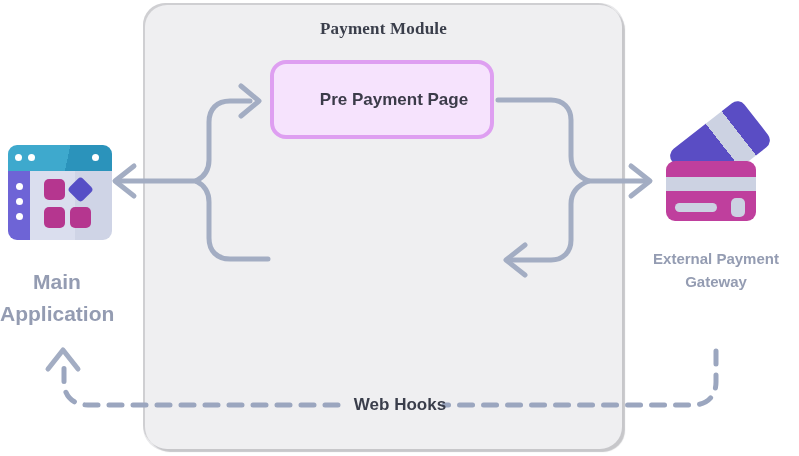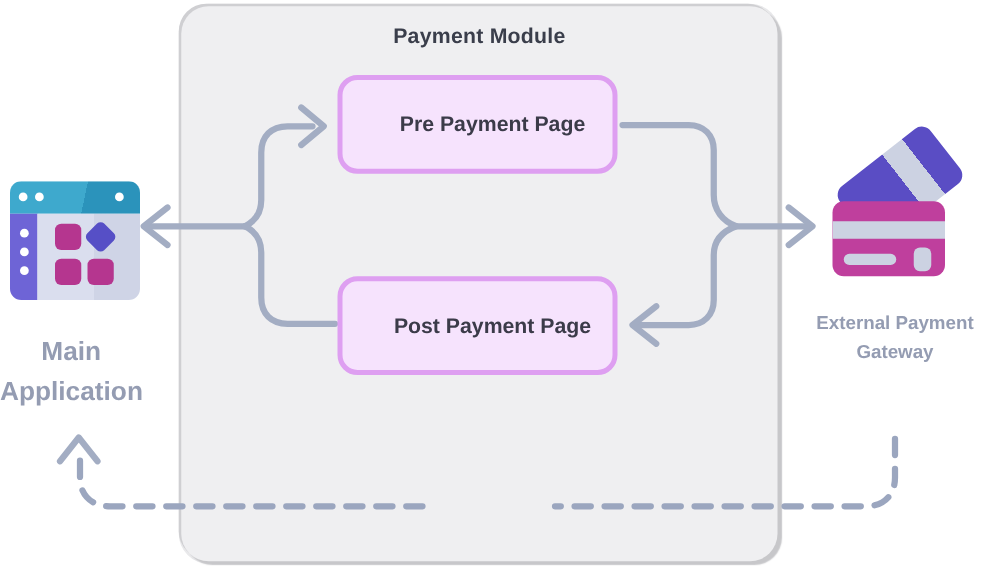--- a/index.html
+++ b/index.html
@@ -8,20 +8,21 @@
     background:#ffffff;
     font-family:"Liberation Sans","DejaVu Sans",sans-serif;
     -webkit-font-smoothing:antialiased;
   }
   
   .module{
     position:absolute;left:145px;top:5px;width:477px;height:444px;
     background:#efeff1;border-radius:22px;
     box-shadow:-2px -2px 0 #cfcfd2, 3px 3px 1px #c7c7ca, 0 0 0 2px #e9e9eb;
     z-index:1;
+    font-family:Liberation Serif, serif;
   }
   .module-title{
     position:absolute;left:0;top:14px;width:100%;
     text-align:center;font-size:17px;font-weight:600;color:#3a3e4b;letter-spacing:.2px;
   }
   
   .node-box{
     position:absolute;width:224px;height:79px;box-sizing:border-box;
     background:#f6e3fd;border:4px solid #de9ff1;border-radius:16px;
     display:flex;align-items:center;justify-content:center;
@@ -113,24 +114,22 @@
     <g>
       <path class="dash" d="M716 351 V382 C716 396 707 405 693 405 H444"></path>
       <path class="dash" d="M338 405 H88 C73 405 64 396 64 382 V364"></path>
       <path class="conn" d="M48 369 L63 350 L78 369"></path>
     </g>
   </svg>
 
   <div class="node-box pre-box">
     <span>Pre Payment Page</span>
   </div>
-  <div class="node-box post-box">
-    <span>Post Payment Page</span>
-  </div>
 
+  <div class="webhooks-label">Web Hooks</div>
 
   <div class="app-icon">
     <div class="app-topbar">
       <span class="app-dot" style="left:7px;top:9px"></span>
       <span class="app-dot" style="left:20px;top:9px"></span>
       <span class="app-dot" style="left:84px;top:9px"></span>
     </div>
     <div class="app-sidebar">
       <span class="app-dot" style="left:8px;top:12px"></span>
       <span class="app-dot" style="left:8px;top:27px"></span>

